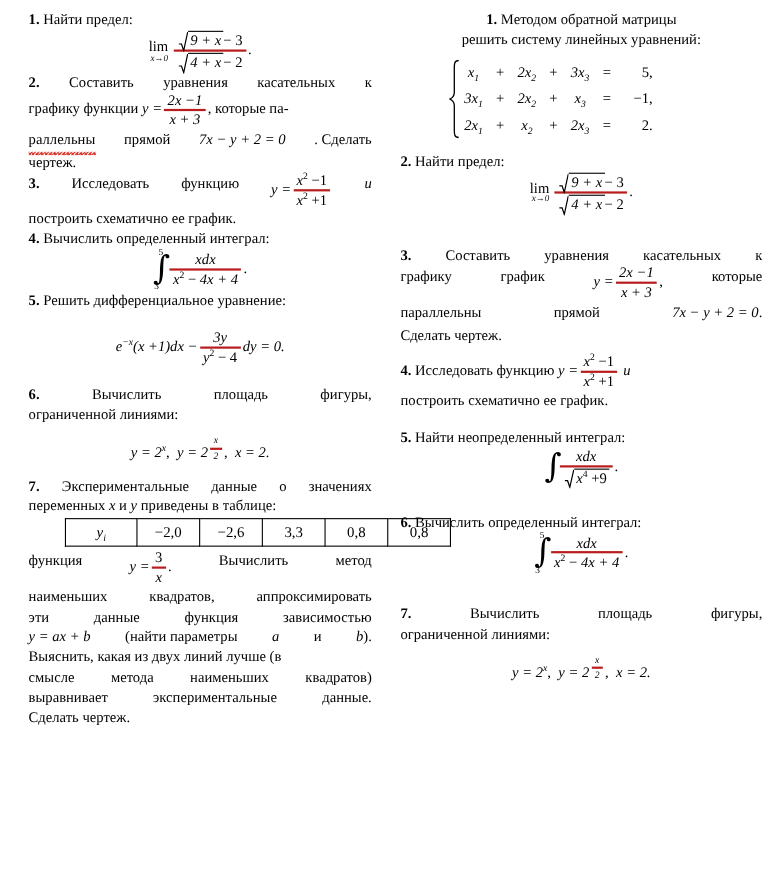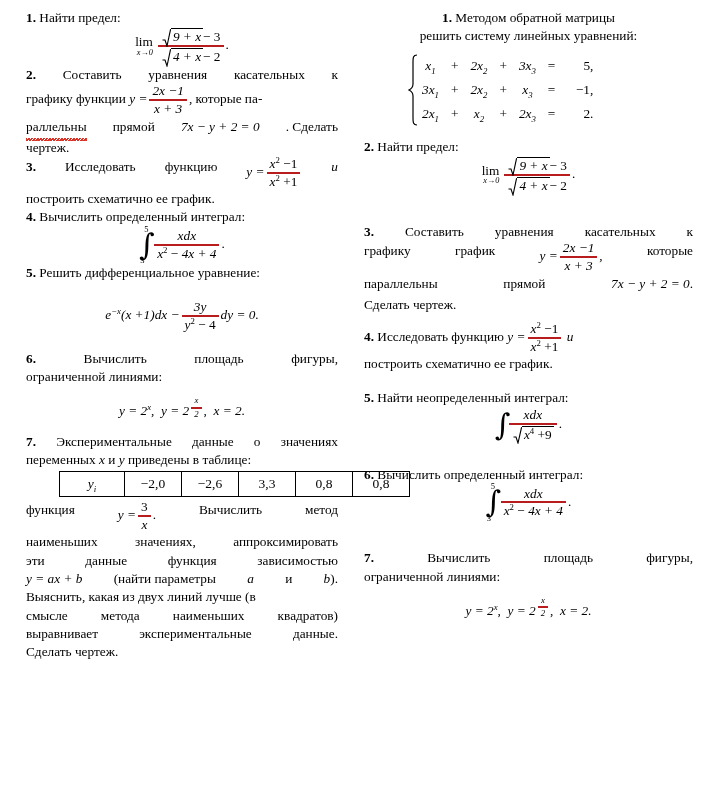--- a/index.html
+++ b/index.html
@@ -379,21 +379,21 @@
             <span class="nu up">3</span>
             <span class="de">x</span>
           </span><span class="up">.</span></span>
         <span>Вычислить</span>
         <span>метод</span>
       </span>
     </div>
     <div class="p">
       <span class="jbox">
         <span>наименьших</span>
-        <span>значениях,</span>
+        <span>квадратов,</span>
         <span>аппроксимировать</span>
       </span>
     </div>
     <div class="p">
       <span class="jbox">
         <span>эти</span>
         <span>данные</span>
         <span>функция</span>
         <span>зависимостью</span>
       </span>

